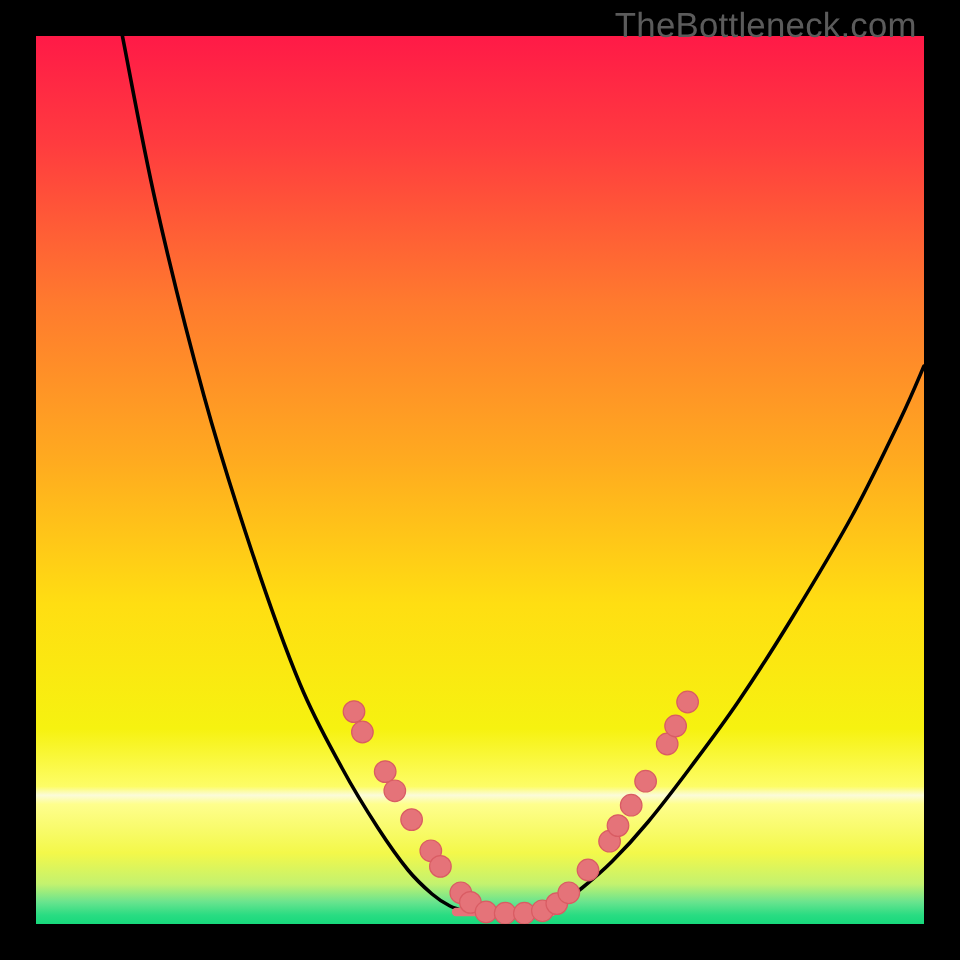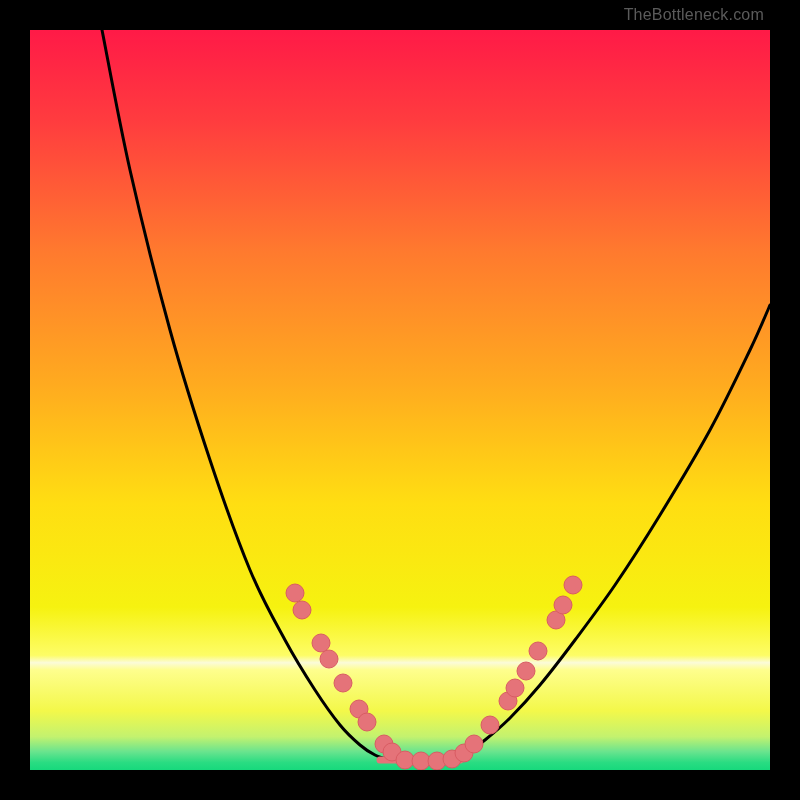--- a/index.html
+++ b/index.html
@@ -29,21 +29,21 @@
     left: 0;
     top: 0;
     width: 100%;
     height: 100%;
   }
   .watermark {
     position: absolute;
     top: 6px;
     right: 36px;
     font-family: Arial, Helvetica, sans-serif;
-    font-size: 16px;
+    font-size: 29px;
     font-weight: 500;
     color: #5b5b5b;
     letter-spacing: 0.2px;
     z-index: 10;
   }
   svg.curves {
     position: absolute;
     left: 0;
     top: 0;
     width: 100%;

